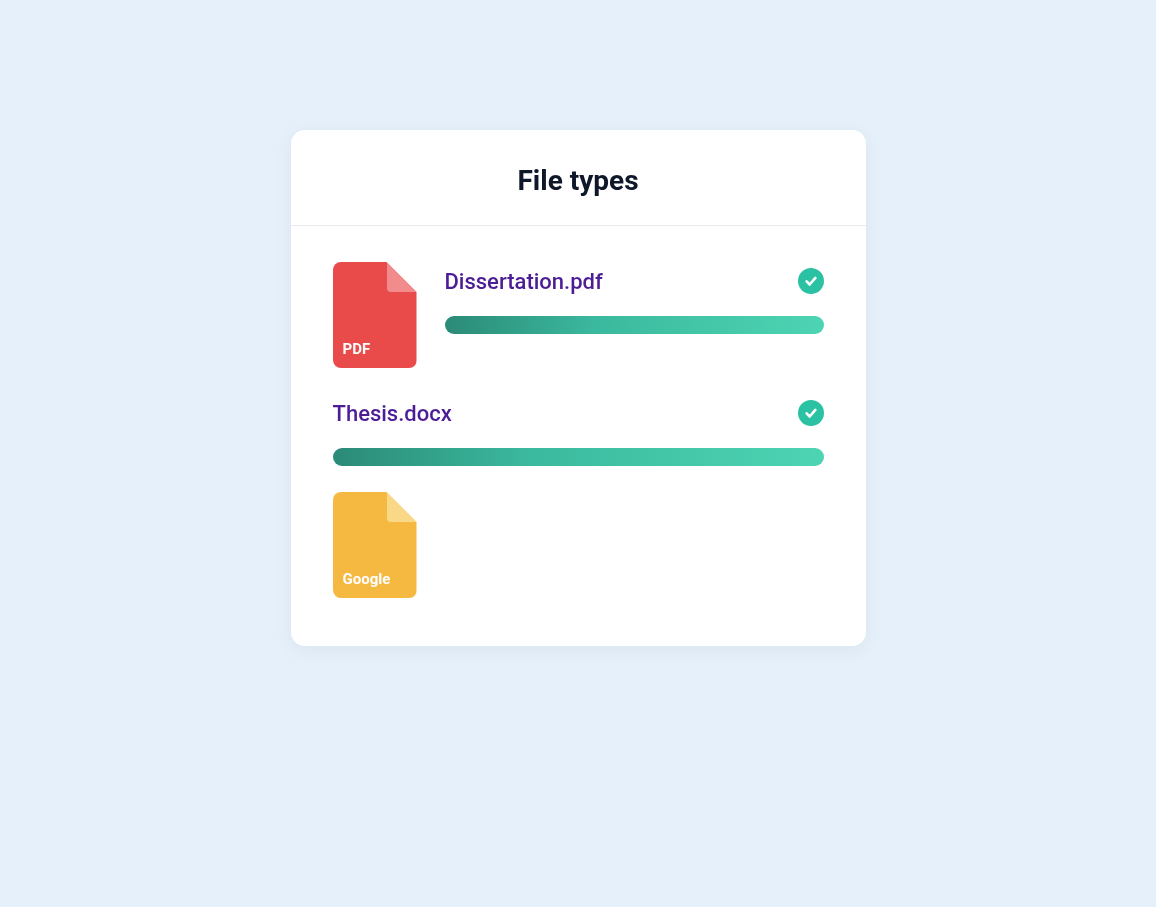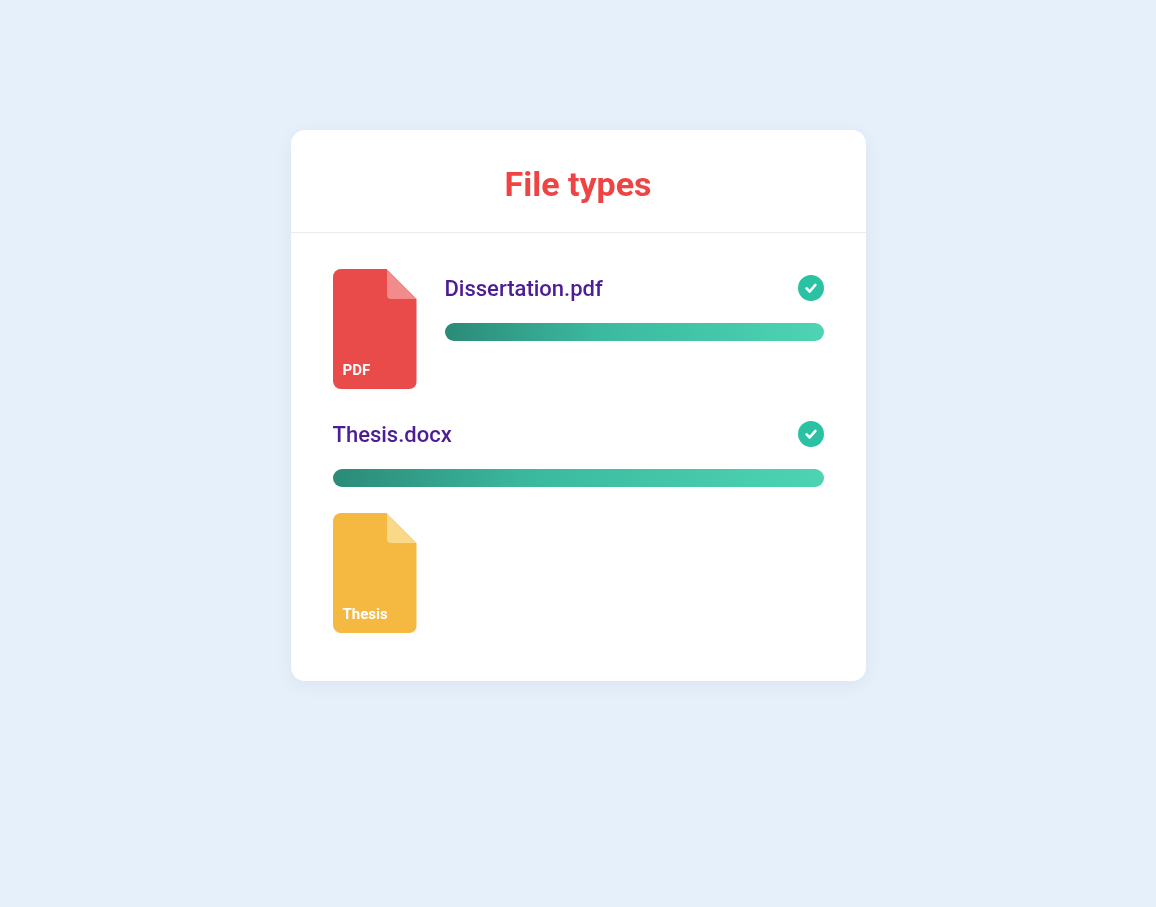--- a/index.html
+++ b/index.html
@@ -27,42 +27,42 @@
       overflow: hidden;
     }
 
     .card-header {
       padding: 34px 20px 28px;
       text-align: center;
       border-bottom: 1px solid #e8ebef;
     }
 
     .card-title {
-      font-size: 34px;
+      font-size: 28px;
       font-weight: 700;
-      color: #ef4444;
+      color: #0f172a;
     }
 
     .card-body {
       padding: 30px 42px 48px;
     }
 
     .file-row {
       display: flex;
       align-items: flex-start;
       gap: 28px;
       margin-top: 26px;
     }
     .file-row:first-child {
       margin-top: 6px;
     }
 
     .file-icon {
       width: 84px;
-      height: 120px;
+      height: 106px;
       border-radius: 8px;
       position: relative;
       flex-shrink: 0;
     }
 
     
     .file-icon .fold {
       position: absolute;
       top: 0;
       right: 0;
@@ -190,18 +190,18 @@
               </svg>
           </span>
         </div>
         <div class="progress-bar"></div>
       </div>
     </div>
 
     <div class="file-row">
       <div class="file-icon file-google">
         <div class="fold"></div>
-        <span class="label">Thesis</span>
+        <span class="label">Google</span>
       </div>
     </div>
 
   </div>
 </div>
 
 </body></html>

